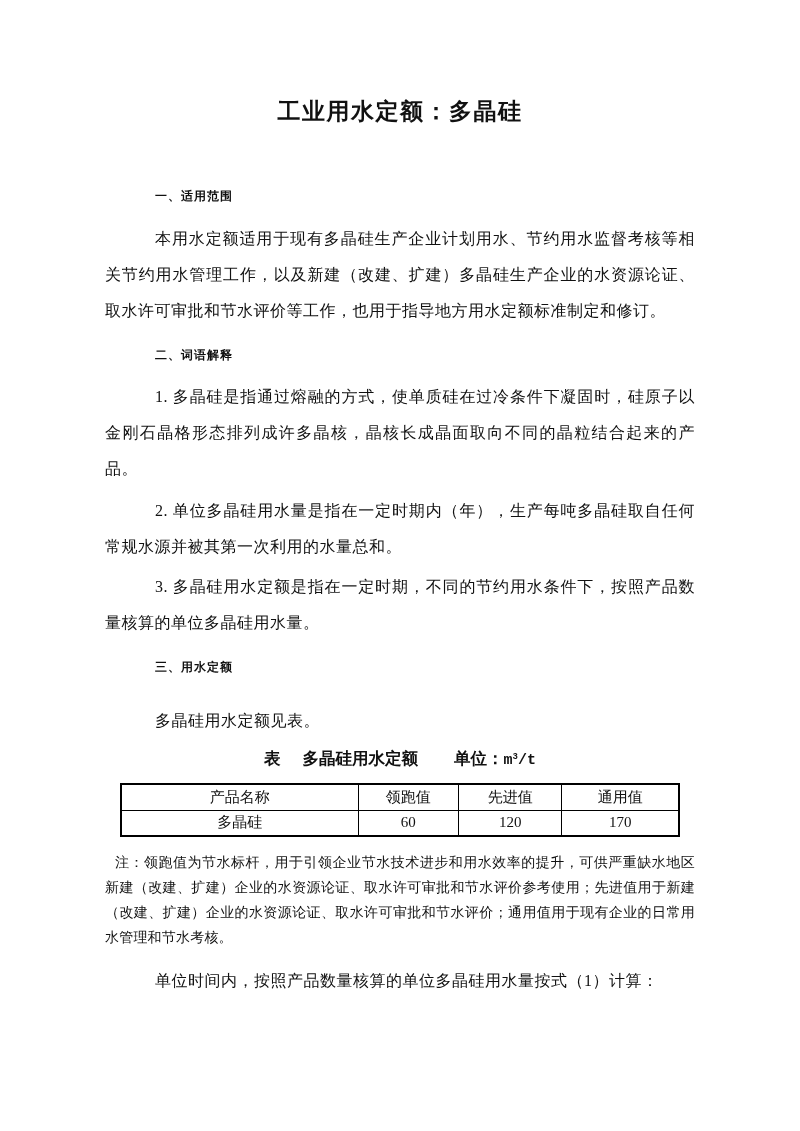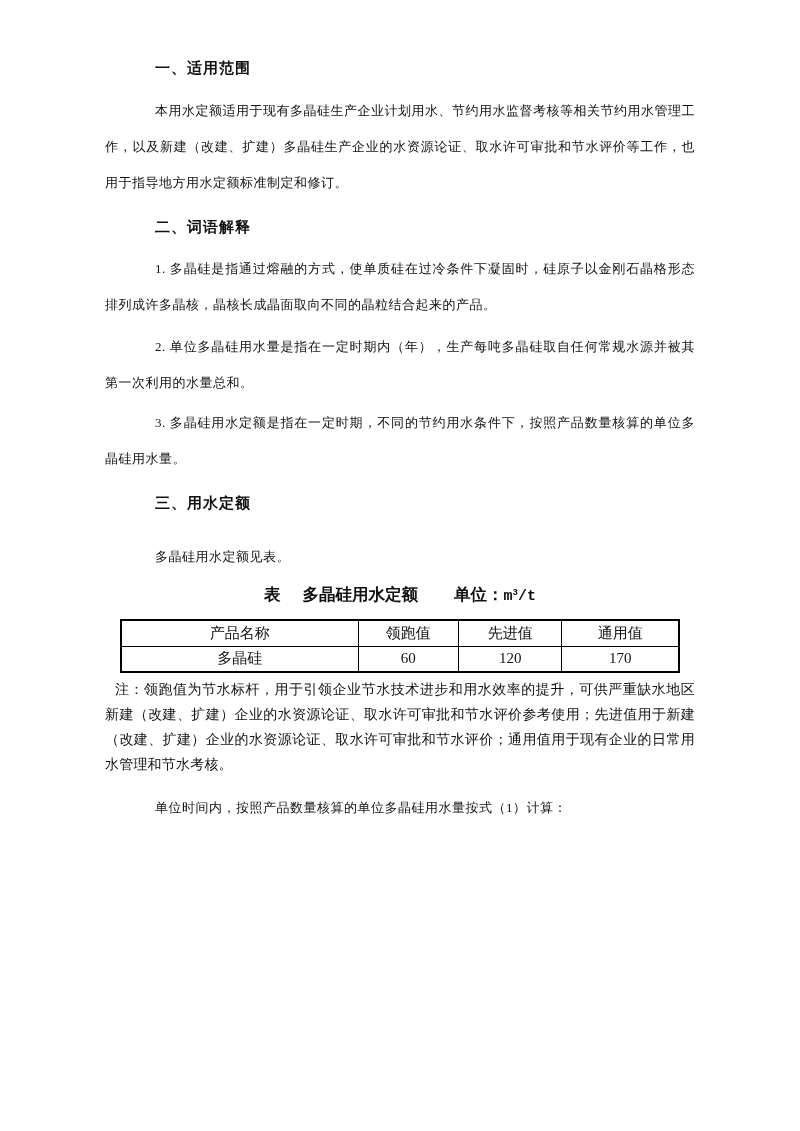--- a/index.html
+++ b/index.html
@@ -20,33 +20,33 @@
     margin-top: 96px;
     font-family: "Liberation Serif", serif;
     font-size: 23px;
     font-weight: bold;
     text-align: center;
     letter-spacing: 1.5px;
     line-height: 32px;
   }
   .sec-heading {
     font-family: "Liberation Sans", sans-serif;
-    font-size: 15px;
+    font-size: 12px;
     font-weight: bold;
     line-height: 24px;
     text-indent: 50px;
     letter-spacing: 1px;
   }
   .h-scope   { margin-top: 56px; }
   .h-terms   { margin-top: 14px; }
   .h-quota   { margin-top: 14px; }
   .h-calc    { margin-top: 4px; }
   .body-p {
     font-family: "Liberation Serif", serif;
-    font-size: 13px;
+    font-size: 16px;
     line-height: 36px;
     text-align: justify;
     text-indent: 50px;
     letter-spacing: 0.5px;
   }
   .p-scope   { margin-top: 13px; }
   .p-term1   { margin-top: 12px; }
   .p-term2   { margin-top: 6px; }
   .p-term3   { margin-top: 4px; }
   .p-intro   { margin-top: 24px; }
@@ -87,34 +87,35 @@
     vertical-align: middle;
     height: 26px;
     font-weight: normal;
     padding: 0 2px;
   }
   .col-product { width: 42.5%; }
   .col-lead    { width: 18%; margin-left: 15px; }
   .col-adv     { width: 18.5%; }
   .col-gen     { width: 21%; }
   .note {
-    margin-top: 4px;
+    margin-top: 13px;
     font-family: "Liberation Serif", serif;
     font-size: 14px;
     line-height: 25px;
     text-align: justify;
     text-indent: 10px;
     letter-spacing: 0.2px;
   }
 </style>
 </head>
 <body>
 
 <div class="page">
 
+  <h1 class="doc-title">工业用水定额：多晶硅</h1>
 
   <h2 class="sec-heading h-scope">一、适用范围</h2>
   <p class="body-p p-scope">本用水定额适用于现有多晶硅生产企业计划用水、节约用水监督考核等相关节约用水管理工作，以及新建（改建、扩建）多晶硅生产企业的水资源论证、取水许可审批和节水评价等工作，也用于指导地方用水定额标准制定和修订。</p>
 
   <h2 class="sec-heading h-terms">二、词语解释</h2>
   <p class="body-p p-term1">1. 多晶硅是指通过熔融的方式，使单质硅在过冷条件下凝固时，硅原子以金刚石晶格形态排列成许多晶核，晶核长成晶面取向不同的晶粒结合起来的产品。</p>
   <p class="body-p p-term2">2. 单位多晶硅用水量是指在一定时期内（年），生产每吨多晶硅取自任何常规水源并被其第一次利用的水量总和。</p>
   <p class="body-p p-term3">3. 多晶硅用水定额是指在一定时期，不同的节约用水条件下，按照产品数量核算的单位多晶硅用水量。</p>
 
   <h2 class="sec-heading h-quota">三、用水定额</h2>

